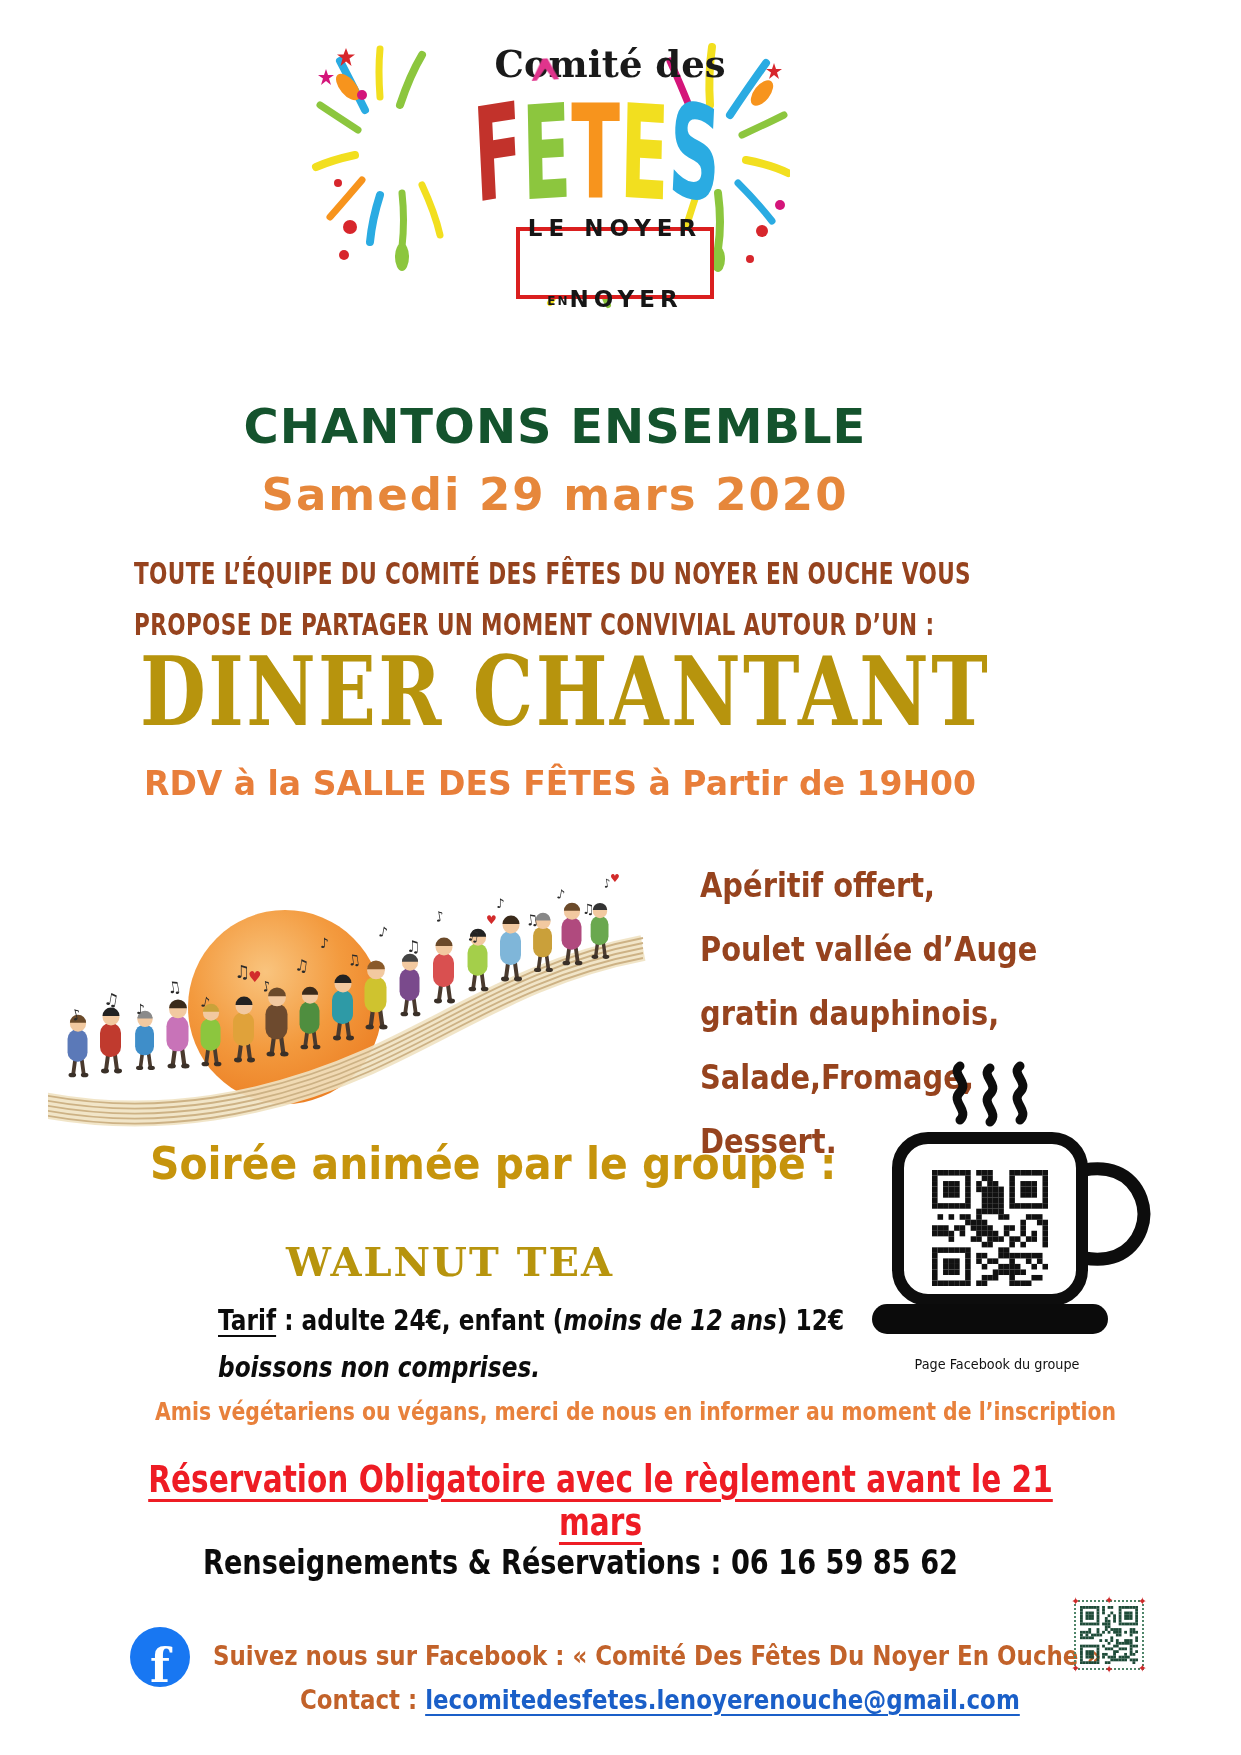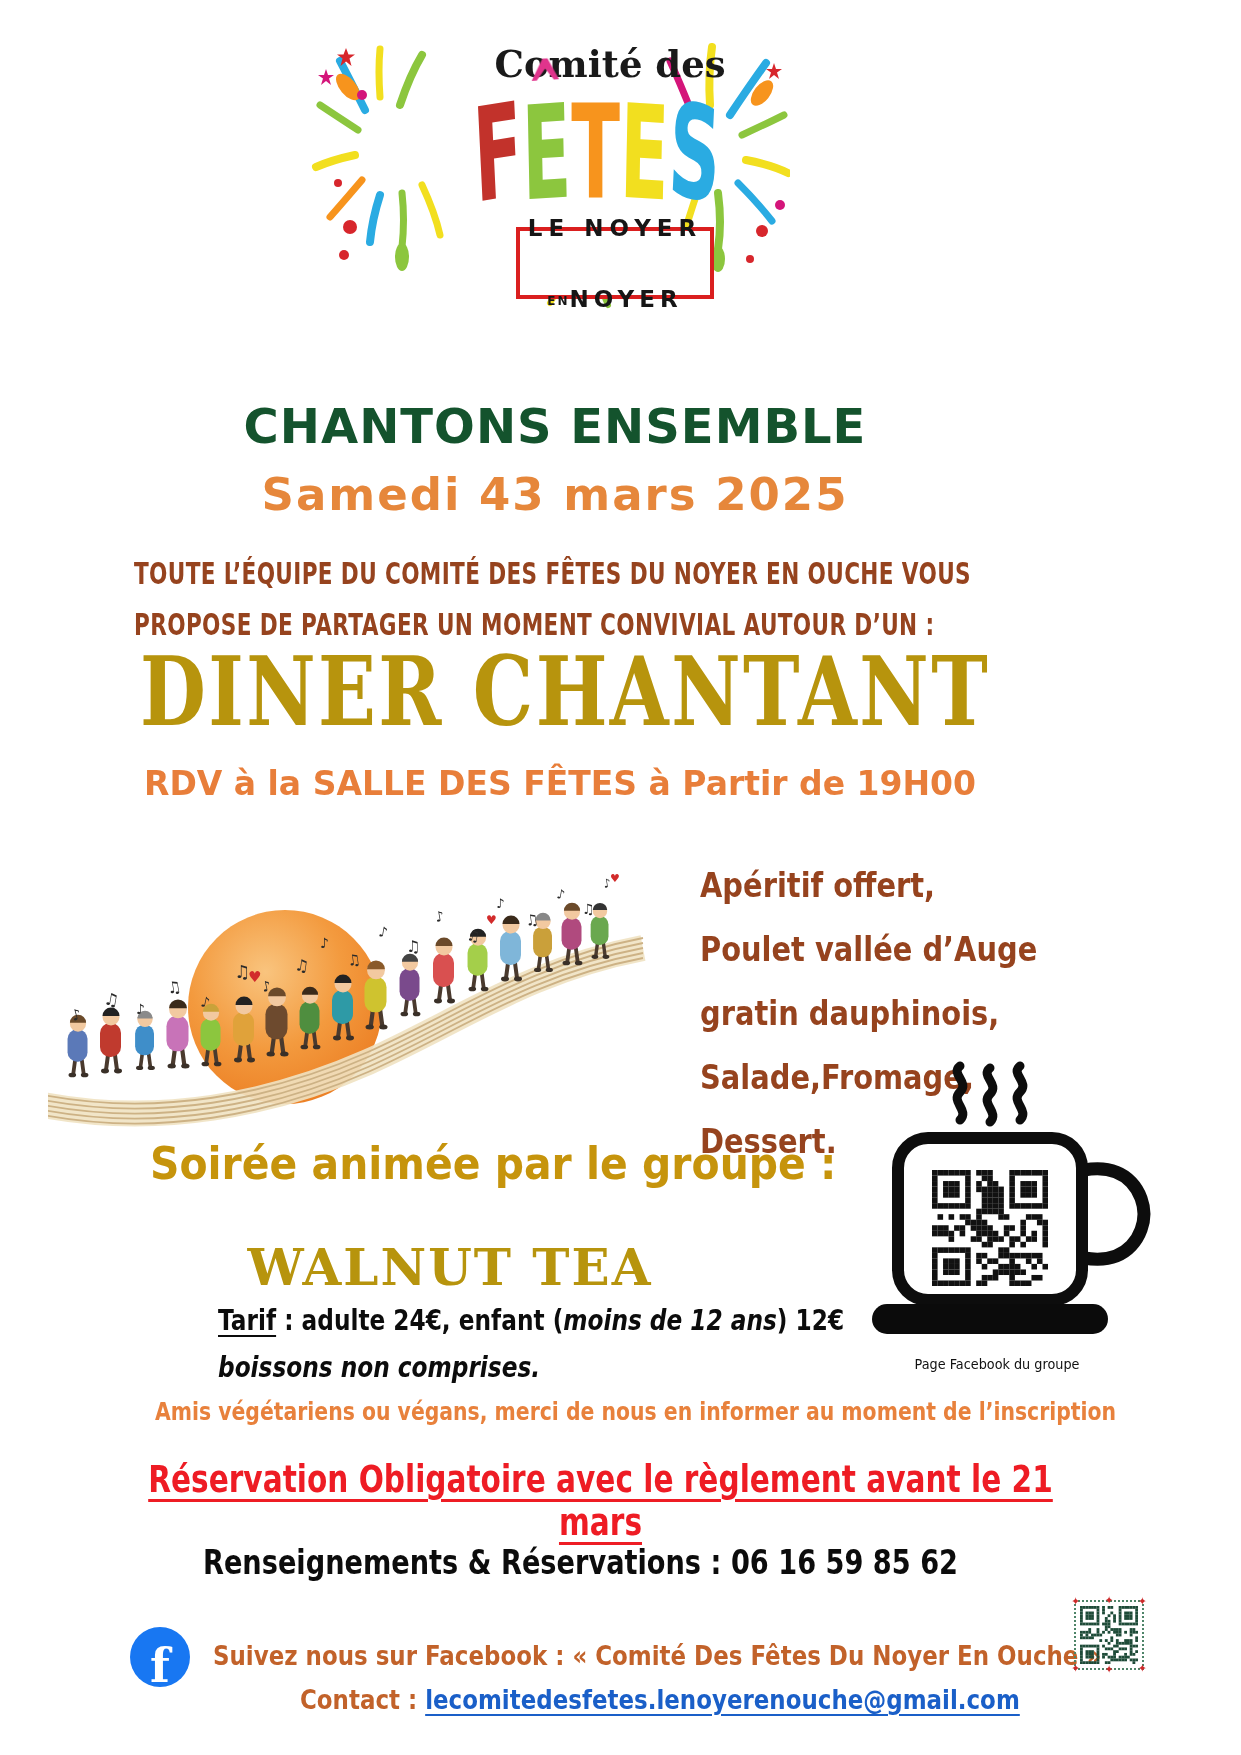--- a/index.html
+++ b/index.html
@@ -33,21 +33,21 @@
   #rdv{left:0;top:764px;width:1120px;font-size:33px;font-weight:bold;}
   
   #illustration{left:48px;top:836px;width:628px;height:300px;}
   #menu{left:700px;top:856px;font-size:34px;font-weight:bold;
     transform:scaleX(.85);transform-origin:0 0;width:420px;}
   .menu-line{height:64px;line-height:58px;white-space:nowrap;}
   
   #soiree{left:150px;top:1138px;font-size:44px;font-weight:bold;white-space:nowrap;
     transform:scaleX(.93);transform-origin:0 0;}
   #walnut{left:180px;top:1238px;width:540px;font-family:"DejaVu Serif",serif;
-    font-weight:bold;font-size:50px;letter-spacing:2px;}
+    font-weight:bold;font-size:40px;letter-spacing:2px;}
   
   #cup-wrap{left:872px;top:1058px;width:290px;height:300px;}
   #qr-cup{position:absolute;left:60px;top:112px;}
   #cup-caption{left:872px;top:1356px;width:250px;font-size:13.5px;color:#111;
     transform:scaleX(.95);transform-origin:50% 0;}
   
   #tarif{left:218px;top:1297px;width:900px;font-size:28px;font-weight:bold;color:#0c0c0c;
     line-height:47px;transform:scaleX(.83);transform-origin:0 0;}
   #tarif .u{text-decoration:underline;text-underline-offset:5px;}
   #tarif .it{font-style:italic;}
@@ -129,21 +129,21 @@
       <span class="fl" style="color: rgb(247, 148, 29); transform: rotate(0deg);">T</span>
       <span class="fl" style="color: rgb(242, 223, 31); transform: rotate(2deg);">E</span>
       <span class="fl" style="color: rgb(42, 171, 226); transform: rotate(5deg);">S</span>
     </div>
   <div class="abs" id="noyer-box" style="border-color: rgb(218, 31, 31); gap: 45px;">
     <div id="noyer-line1">LE NOYER</div>
     <div id="noyer-line2"><span id="noyer-en">EN</span><span>NOYER</span></div>
   </div>
 
   <div class="abs ctr" id="chantons" style="color: #14532d;">CHANTONS ENSEMBLE</div>
-  <div class="abs ctr" id="samedi" style="color: rgb(230, 135, 59);">Samedi 43 mars 2025</div>
+  <div class="abs ctr" id="samedi" style="color: rgb(230, 135, 59);">Samedi 29 mars 2020</div>
   <div class="abs" id="intro" style="color: rgb(150, 67, 30);">TOUTE L’ÉQUIPE DU COMITÉ DES FÊTES DU NOYER EN OUCHE VOUS<br>PROPOSE DE PARTAGER UN MOMENT CONVIVIAL AUTOUR D’UN :</div>
   <div class="abs ctr" id="diner" style="color: rgb(183, 148, 13);">DINER CHANTANT</div>
   <div class="abs ctr" id="rdv" style="color: rgb(232, 126, 58);">RDV à la SALLE DES FÊTES à Partir de 19H00</div>
 
   <svg class="abs" id="illustration" viewBox="0 0 628 300" width="628" height="300">
     <defs>
       <radialGradient id="og" cx="40%" cy="32%" r="72%">
         <stop offset="0%" stop-color="#f9c47e"></stop>
         <stop offset="55%" stop-color="#f39a3e"></stop>
         <stop offset="100%" stop-color="#ec7f24"></stop>

